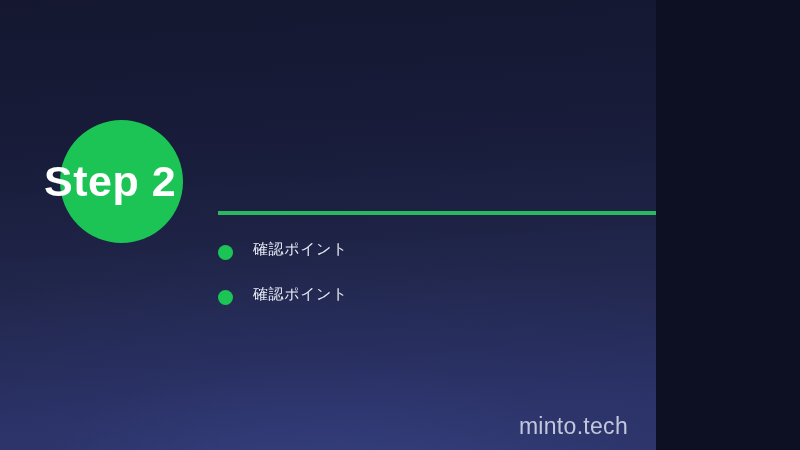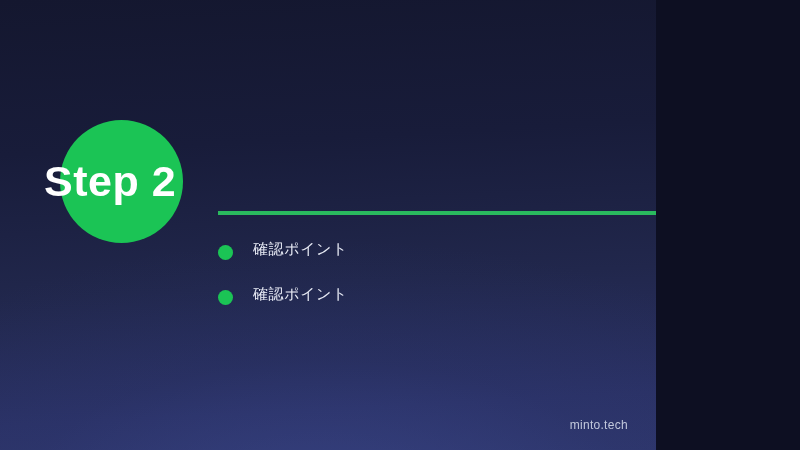--- a/index.html
+++ b/index.html
@@ -111,23 +111,23 @@
     font-size: 15px;
     line-height: 22px;
     letter-spacing: 0.6px;
     white-space: nowrap;
   }
 
   
   .watermark {
     position: absolute;
     right: 28px;
-    bottom: 18px;
+    bottom: 10px;
     color: #c2c8dc;
-    font-size: 12px;
+    font-size: 23px;
     letter-spacing: 0.3px;
     white-space: nowrap;
     margin-left: 22px;
   }
 </style>
 </head>
 <body>
 
 <div class="slide">
   <div class="content">

